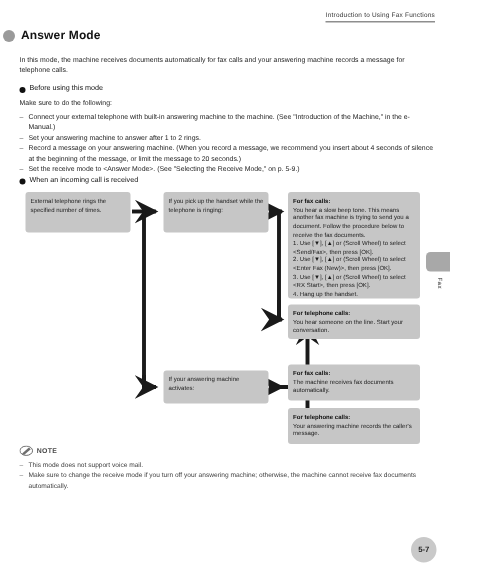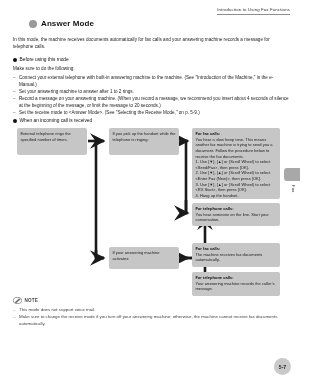--- a/index.html
+++ b/index.html
@@ -33,21 +33,21 @@
     color: #333333;
     padding-bottom: 2.2px;
     border-bottom: 0.6px solid #8e8e8e;
     white-space: nowrap;
   }
 
   
   .title-row {
     position: absolute;
     top: 19px;
-    left: 29px;
+    left: 2px;
     display: flex;
     align-items: center;
     gap: 4px;
   }
   .title-bullet {
     width: 8px;
     height: 8px;
     border-radius: 50%;
     background: #9a9a9a;
     flex: 0 0 auto;

